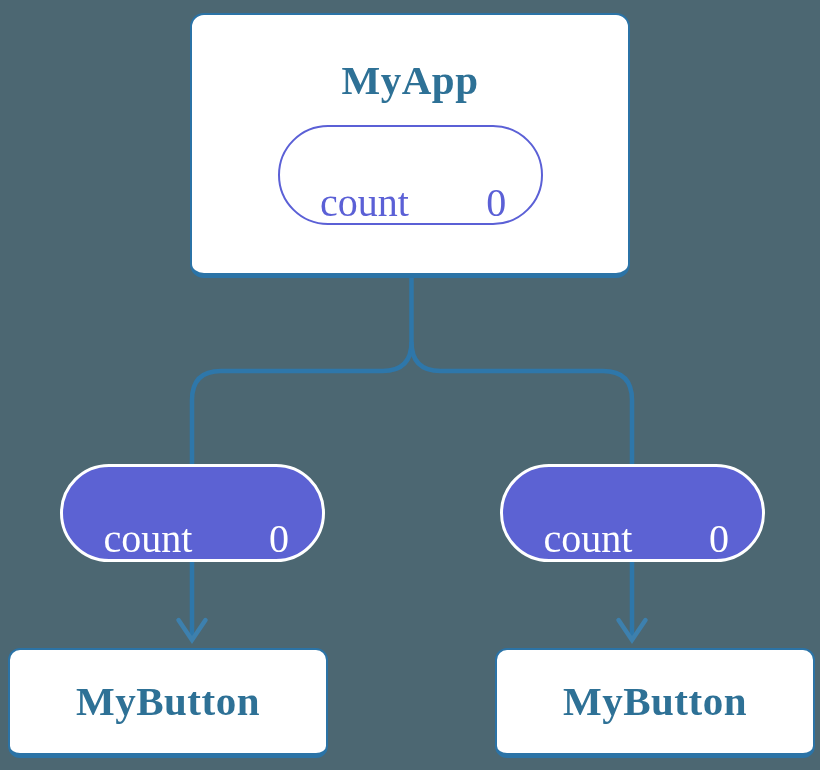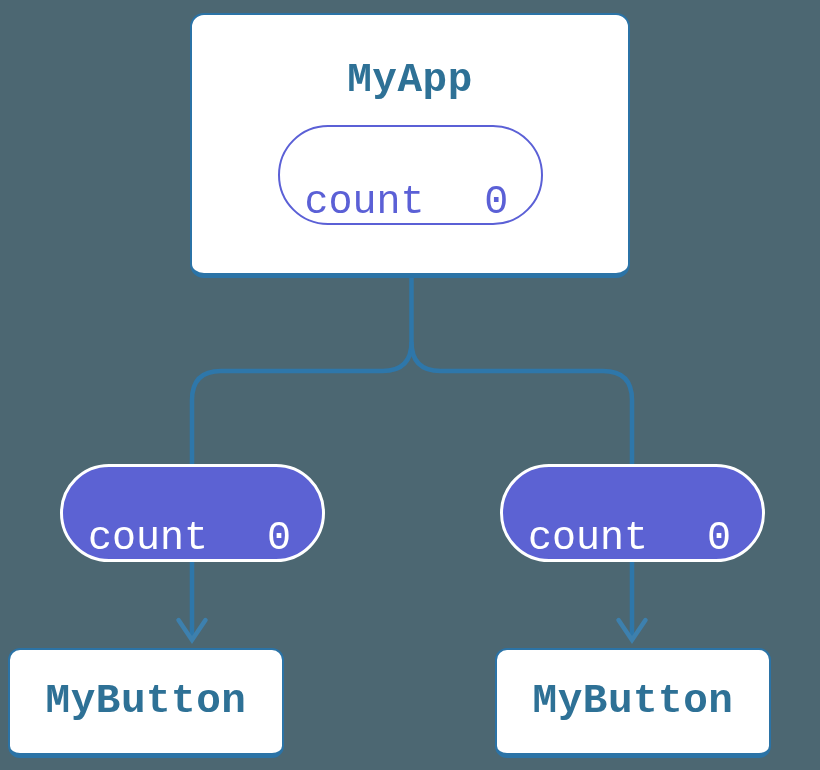--- a/index.html
+++ b/index.html
@@ -2,21 +2,21 @@
 <html><head>
 <meta charset="utf-8">
 <style>
   html, body { margin: 0; padding: 0; background: #4C6772; }
   .canvas {
     position: relative;
     width: 820px;
     height: 770px;
     background: #4C6772;
     overflow: hidden;
-    font-family: Liberation Mono, monospace;
+    font-family: Liberation Serif, serif;
   }
   svg.connectors {
     position: absolute;
     left: 0; top: 0;
     z-index: 1;
   }
   .node {
     position: absolute;
     z-index: 2;
     background: #ffffff;
@@ -82,21 +82,21 @@
     color: #ffffff;
   }
   .prop-pill .pill-divider {
     flex: 0 0 3px;
     background: #ffffff;
   }
   .prop-pill.left  { left: 60px; }
   .prop-pill.right { left: 500px; }
   .child-node {
     top: 648px;
-    width: 276px; height: 110px;
+    width: 320px; height: 110px;
     border-radius: 12px;
     display: flex;
     align-items: center;
     justify-content: center;
   }
   .child-node.left  { left: 8px; }
   .child-node.right { left: 495px; }
 </style>
 </head>
 <body>

